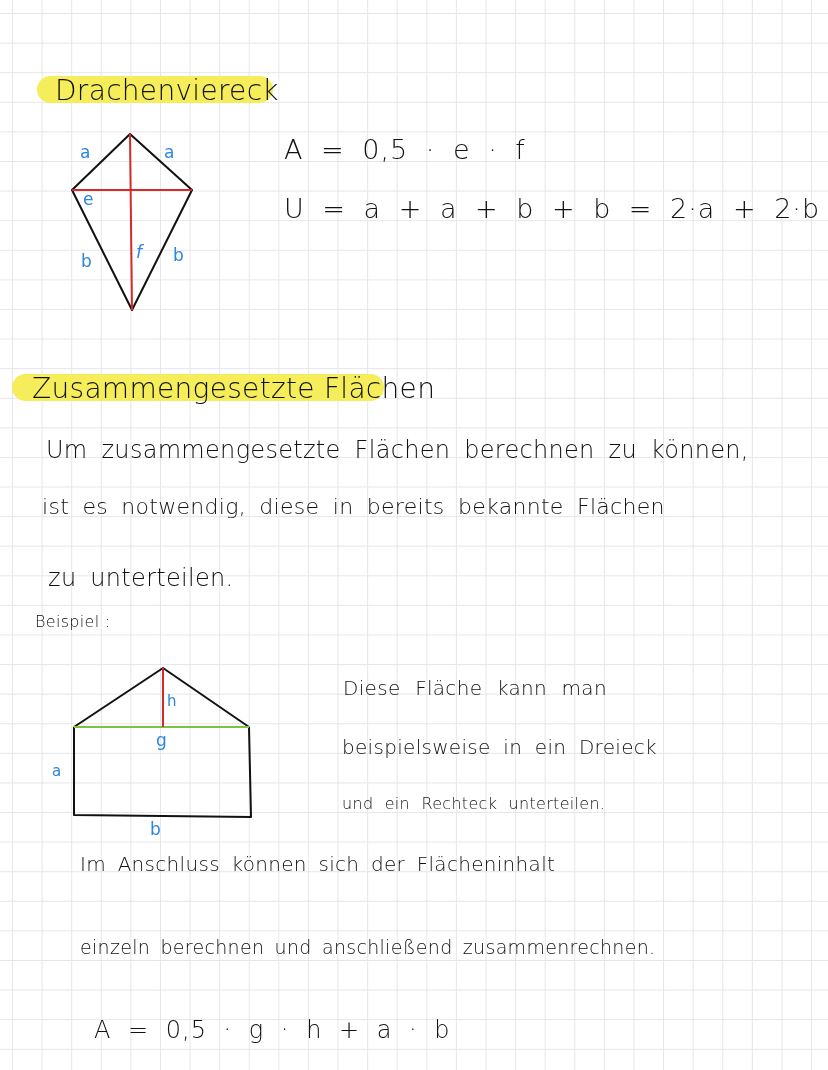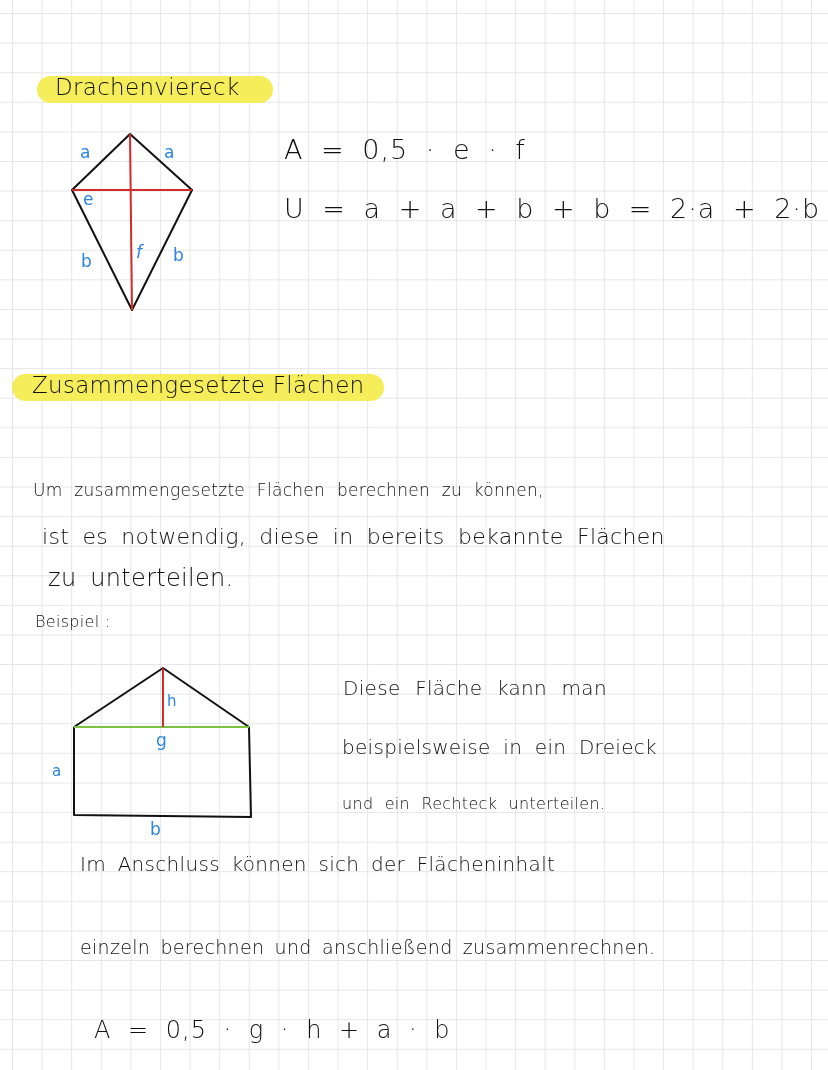--- a/index.html
+++ b/index.html
@@ -12,21 +12,21 @@
     background-size: 29.6px 29.6px;
     background-position: 12px 13px;
     font-family: "DejaVu Sans", sans-serif;
     color: #111;
   }
   .abs { position: absolute; white-space: nowrap; }
   .hand { font-family: "DejaVu Sans", sans-serif; font-weight: 300; letter-spacing: 0.3px; }
   .hl {
     position: absolute; border-radius: 14px;
   }
-  .title { font-size: 23px; }
+  .title { font-size: 28px; }
   .formula { font-size: 27px; word-spacing: 8px; letter-spacing: 1px; }
   .body-text { font-size: 21px; }
   .lbl { position: absolute; font-size: 17px; font-family: "DejaVu Sans", sans-serif; }
   svg { position: absolute; left: 0; top: 0; overflow: visible; }
 </style>
 </head>
 <body>
 
 <div class="hl" style="left:37px; top:76px; width:236px; height:27px; background:#f5ee5a;"></div>
 <div class="abs hand title" style="left:55px; top:74px;">Drachenviereck</div>
@@ -42,22 +42,22 @@
 <div class="lbl" style="left:136px; top:242px; color:#2a86e0; font-style:italic;">f</div>
 <div class="lbl" style="left:81px; top:251px; color:#2a86e0;">b</div>
 <div class="lbl" style="left:173px; top:245px; color:#2a86e0;">b</div>
 
 <div class="abs hand formula" style="left:284px; top:134px;">A = 0,5 · e · f</div>
 <div class="abs hand formula" style="left:284px; top:193px;">U = a + a + b + b = 2·a + 2·b</div>
 
 <div class="hl" style="left:12px; top:374px; width:372px; height:27px; background:#f5ee5a;"></div>
 <div class="abs hand title" style="left:32px; top:372px;">Zusammengesetzte Flächen</div>
 
-<div class="abs hand body-text" style="left:33px; top:436px; font-size:17px; word-spacing:6px;margin-top:44px;">Um   zusammengesetzte  Flächen   berechnen   zu   können,</div>
-<div class="abs hand body-text" style="left:42px; top:494px; font-size:22px; word-spacing:6px;margin-top:30px;">ist  es  notwendig,  diese  in  bereits  bekannte  Flächen</div>
+<div class="abs hand body-text" style="left:46px; top:436px; font-size:24px; word-spacing:6px;">Um   zusammengesetzte  Flächen   berechnen   zu   können,</div>
+<div class="abs hand body-text" style="left:42px; top:494px; font-size:22px; word-spacing:6px;">ist  es  notwendig,  diese  in  bereits  bekannte  Flächen</div>
 <div class="abs hand body-text" style="left:48px; top:564px; font-size:24px; word-spacing:6px;">zu   unterteilen.</div>
 
 <div class="abs hand body-text" style="left:35px; top:612px; font-size:16px;">Beispiel :</div>
 
 <svg width="828" height="1070">
   <polyline points="74,727 163,668 249,727" fill="none" stroke="#111" stroke-width="2" stroke-linejoin="round"></polyline>
   <polyline points="74,727 74,815 251,817 249,727" fill="none" stroke="#111" stroke-width="2" stroke-linejoin="round"></polyline>
   <line x1="74" y1="727" x2="249" y2="727" stroke="#7cc343" stroke-width="2.2"></line>
   <line x1="163" y1="668" x2="163" y2="727" stroke="#d42a2a" stroke-width="2"></line>
 </svg>

